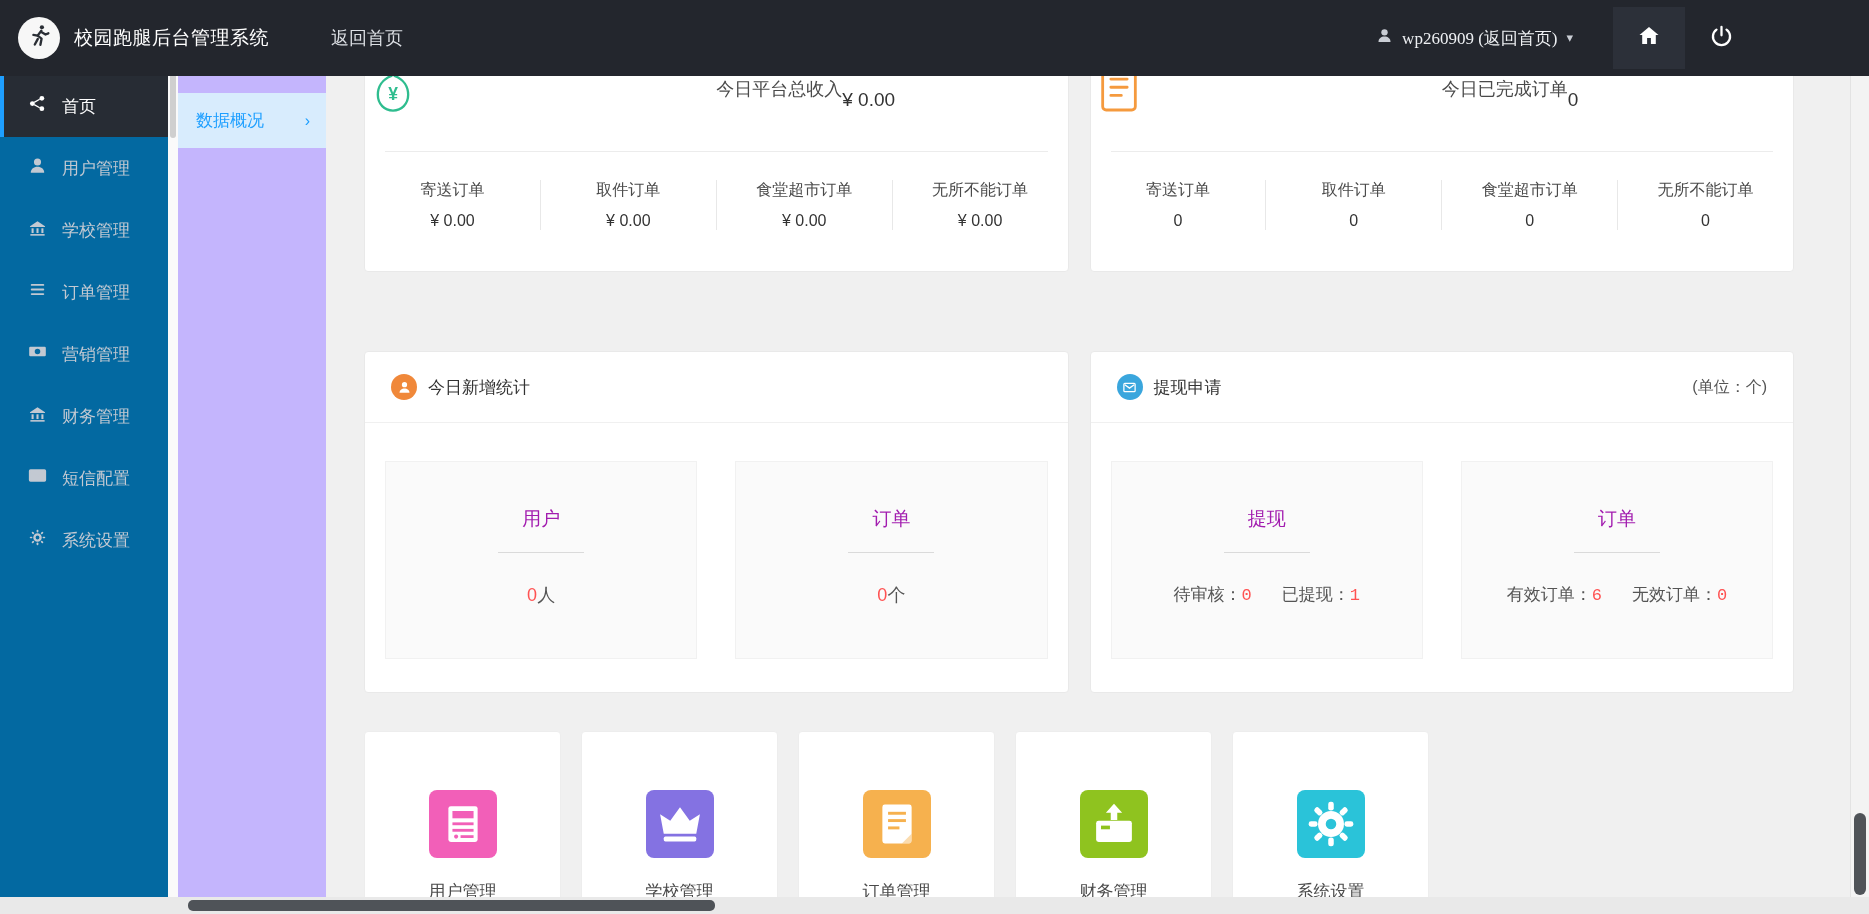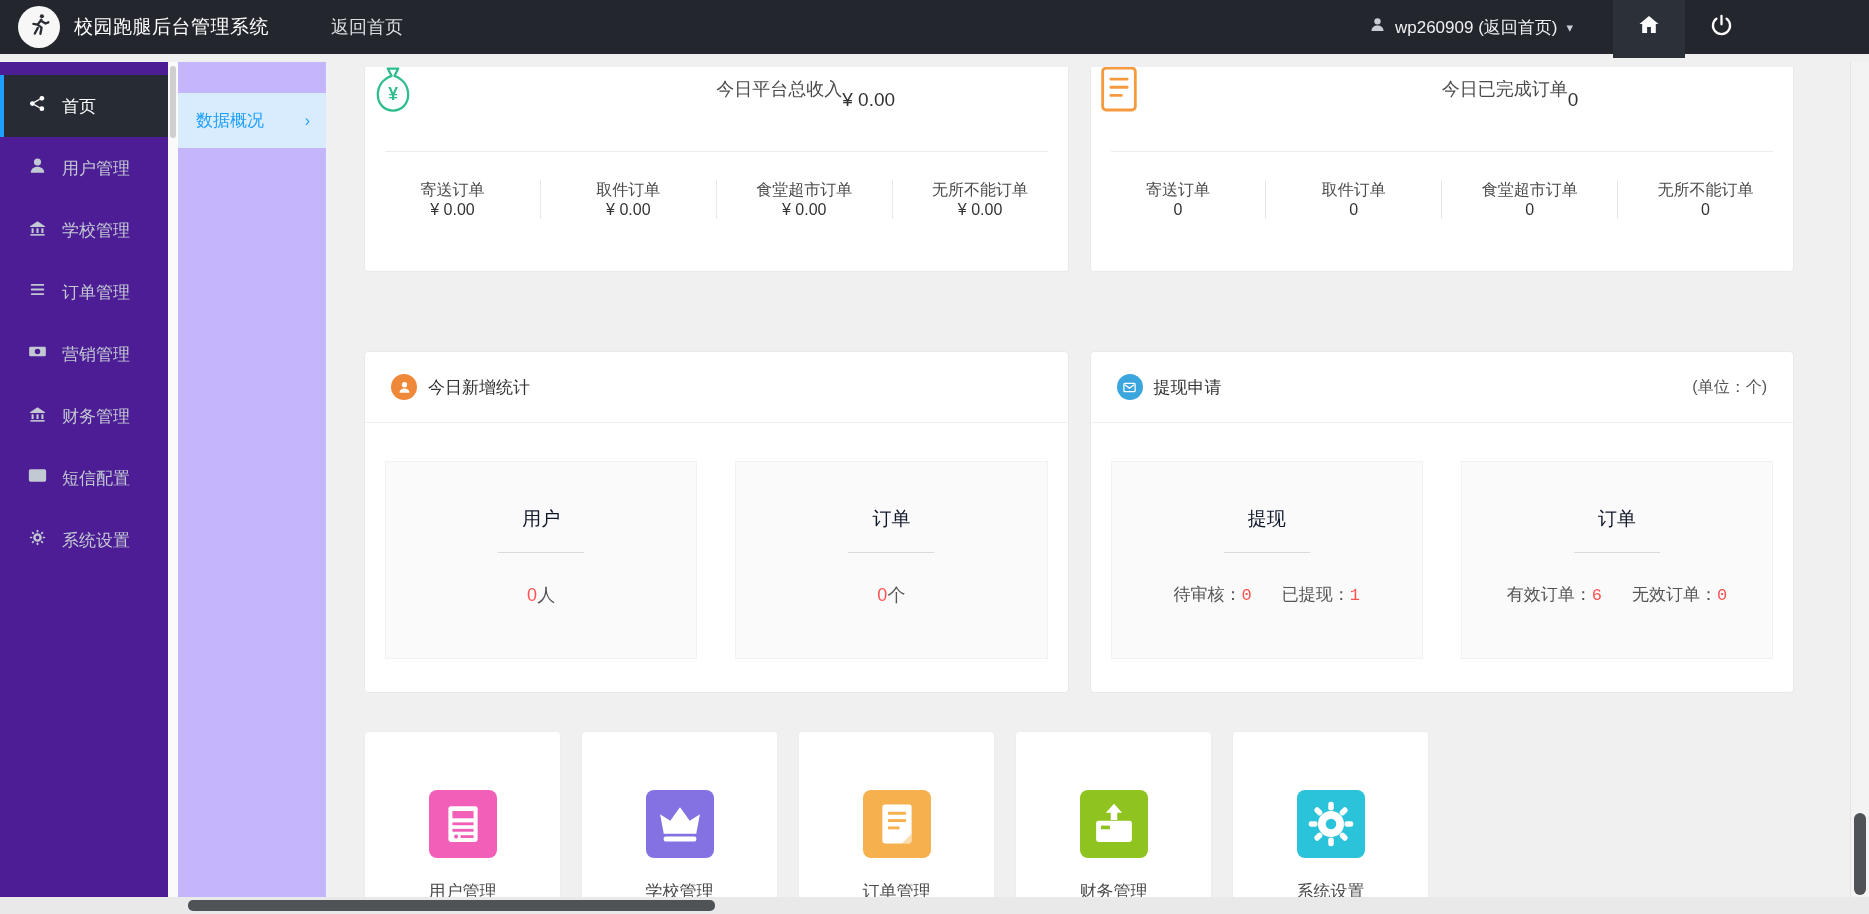--- a/index.html
+++ b/index.html
@@ -1,34 +1,34 @@
 <!DOCTYPE html>
 <html><head>
 <meta charset="utf-8">
 <style>
   html,body{margin:0;padding:0;}
   body{width:1869px;height:914px;position:relative;overflow:hidden;background:#f0f0f0;
        font-family:"Liberation Sans","DejaVu Sans",sans-serif;}
   
-  .header{position:absolute;top:0;left:0;right:0;height:54px;background:#23262d;display:flex;align-items:center;z-index:9;}
+  .header{position:absolute;top:0;left:0;right:0;height:76px;background:#23262d;display:flex;align-items:center;z-index:9;font-family:Liberation Serif, serif;}
   .logo{width:42px;height:42px;border-radius:50%;background:#f7f7f7;margin-left:18px;display:flex;align-items:center;justify-content:center;flex:none;}
   .logo svg{width:28px;height:28px;}
   .app-title{color:#ffffff;font-size:19px;margin-left:14px;letter-spacing:.5px;white-space:nowrap;}
   .back-home{color:#dcdfe4;font-size:18px;margin-left:62px;cursor:pointer;white-space:nowrap;}
   .header-right{margin-left:auto;display:flex;align-items:center;height:100%;}
   .user-menu{display:flex;align-items:center;gap:9px;color:#eef0f3;font-size:17px;cursor:pointer;white-space:nowrap;}
   .user-menu svg{width:17px;height:17px;fill:#c9cdd4;}
   .caret{color:#c9cdd4;font-size:13px;}
   .icon-btn{height:62px;display:flex;align-items:center;justify-content:center;cursor:pointer;}
   .home-btn{width:72px;margin-left:40px;background:#2c3039;}
   .home-btn svg{width:24px;height:24px;fill:#ffffff;}
   .power-btn{width:72px;margin-right:112px;}
   .power-btn svg{width:25px;height:25px;}
   
-  .sidebar{position:absolute;left:0;top:62px;bottom:17px;width:168px;background:#4c1d95;padding-top:13px;box-sizing:border-box;}
+  .sidebar{position:absolute;left:0;top:62px;bottom:17px;width:168px;background:#0369a1;padding-top:13px;box-sizing:border-box;}
   .nav-item{height:62px;display:flex;align-items:center;padding-left:24px;gap:15px;color:#c3c9d2;font-size:17px;cursor:pointer;border-left:4px solid transparent;box-sizing:border-box;white-space:nowrap;}
   .nav-item svg{width:19px;height:19px;fill:currentColor;flex:none;}
   .nav-item.active{background:#272c34;color:#ffffff;border-left-color:#1e9fff;}
   .side-scroll{position:absolute;left:168px;top:62px;bottom:17px;width:10px;background:#fafafa;}
   .side-scroll .thumb{position:absolute;top:4px;left:2px;width:6px;height:72px;background:#cfcfcf;border-radius:3px;}
   
   .submenu{position:absolute;left:178px;top:62px;bottom:17px;width:148px;background:#c4b5fd;box-sizing:border-box;text-align:center;}
   .submenu-item{margin-top:31px;height:55px;display:flex;align-items:center;justify-content:space-between;padding:0 16px 0 18px;background:#d8ecfd;color:#1e9fff;font-size:17px;cursor:pointer;}
   .submenu-item .arrow{font-size:16px;}
   
@@ -37,35 +37,35 @@
   .row-overview{margin-top:5px;height:205px;overflow:hidden;}
   .ov-card{flex:1;background:#ffffff;border:1px solid #e9e9e9;border-radius:4px;margin-top:-55px;box-sizing:border-box;}
   .ov-top{display:flex;padding-top:48px;}
   .ov-half{flex:1;display:flex;flex-direction:row;align-items:center;}
   .ov-icon{line-height:0;}
   .ov-icon svg{width:56px;height:56px;}
   .ov-title{font-size:18px;color:#4a4a4a;}
   .ov-value{font-size:19px;color:#333333;margin-top:22px;}
   .ov-divider{border-top:1px solid #ececec;margin:34px 20px 0;}
   .ov-stats{display:flex;padding:28px 0 34px;}
-  .ov-stat{flex:1;display:flex;flex-direction:column;align-items:center;}
+  .ov-stat{flex:1;display:flex;flex-direction:column;align-items:center;gap:11px;}
   .ov-stat + .ov-stat{border-left:1px solid #e8e8e8;}
   .s-label{font-size:16px;color:#4a4a4a;}
   .s-value{font-size:16px;color:#333333;}
   
   .row-stats{margin-top:79px;height:342px;}
   .stat-card{flex:1;background:#ffffff;border:1px solid #e9e9e9;border-radius:4px;box-sizing:border-box;}
   .sc-header{display:flex;align-items:center;gap:11px;padding:0 26px;height:70px;border-bottom:1px solid #f0f0f0;}
   .circle-ic{width:26px;height:26px;border-radius:50%;display:flex;align-items:center;justify-content:center;flex:none;}
   .circle-ic svg{width:15px;height:15px;}
   .sc-title{font-size:17px;color:#333333;}
   .sc-note{margin-left:auto;font-size:16px;color:#555555;}
   .sc-body{display:flex;gap:38px;padding:38px 20px 0;}
   .stat-box{flex:1;height:198px;background:#fafafa;border:1px solid #f1f1f1;display:flex;flex-direction:column;align-items:center;padding-top:44px;box-sizing:border-box;}
-  .sb-title{font-size:19px;color:#0f172a;}
+  .sb-title{font-size:19px;color:#a21caf;}
   .sb-line{width:86px;border-top:1px solid #dadada;margin:20px 0 30px;}
   .sb-value{font-size:18px;color:#555555;}
   .num{color:#ff5252;}
   .sb-pairs{display:flex;gap:30px;font-size:17px;color:#555555;white-space:nowrap;font-family:Liberation Mono, monospace;}
   
   .row-shortcuts{margin-top:38px;gap:20px;}
   .shortcut-card{width:197px;height:230px;background:#ffffff;border:1px solid #ededed;border-radius:4px;display:flex;flex-direction:column;align-items:center;padding-top:58px;box-sizing:border-box;cursor:pointer;flex:none;}
   .sc-icon{width:68px;height:68px;border-radius:8px;display:flex;align-items:center;justify-content:center;}
   .sc-icon svg{width:52px;height:52px;}
   .shortcut-label{margin-top:22px;font-size:17px;color:#4a4a4a;}

